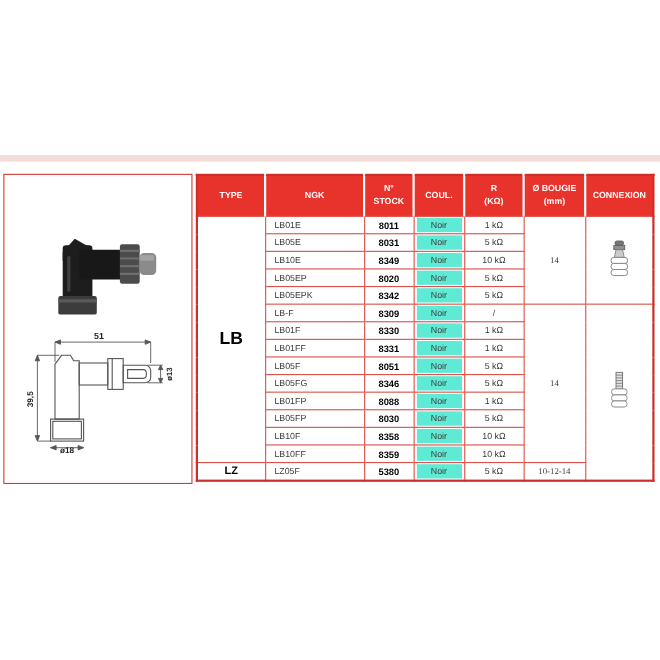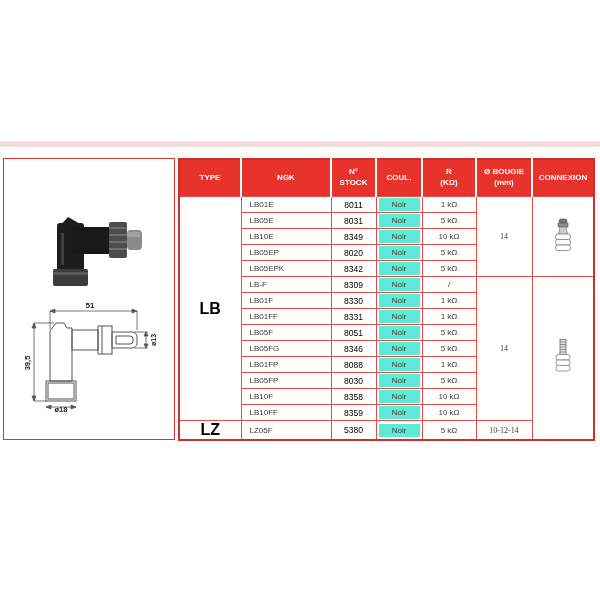--- a/index.html
+++ b/index.html
@@ -30,23 +30,23 @@
     background:#e8322c;color:#ffffff;font-size:8px;font-weight:bold;
     text-align:center;vertical-align:middle;height:36px;
     white-space:pre-line;line-height:1.35;padding:0;
   }
   thead th + th{border-left:2px solid #ffffff;}
   tbody td{
     border:1px solid #dd4f47;font-size:8px;color:#3a3a3a;
     padding:0;vertical-align:middle;background:#fff;overflow:hidden;
   }
   td.td-type{font-size:16px;font-weight:bold;color:#000;text-align:center;}
-  td.td-type.lz{font-size:16px;}
+  td.td-type.lz{font-size:10px;}
   td.td-ngk{text-align:left;padding-left:8px;}
-  td.td-stock{font-weight:normal;color:#000;text-align:center;font-size:8.5px;}
+  td.td-stock{font-weight:bold;color:#000;text-align:center;font-size:8.5px;}
   td.td-coul{text-align:center;}
   td.td-coul .noir{display:block;margin:1px 2px;background:#5eead4;color:#3a3a3a;line-height:13px;}
   td.td-r{text-align:center;}
   td.td-bougie{text-align:center;font-family:Liberation Serif, serif;}
   td.td-connexion{text-align:center;vertical-align:middle;}
 </style>
 </head>
 <body>
 
 <div class="top-band"></div>

